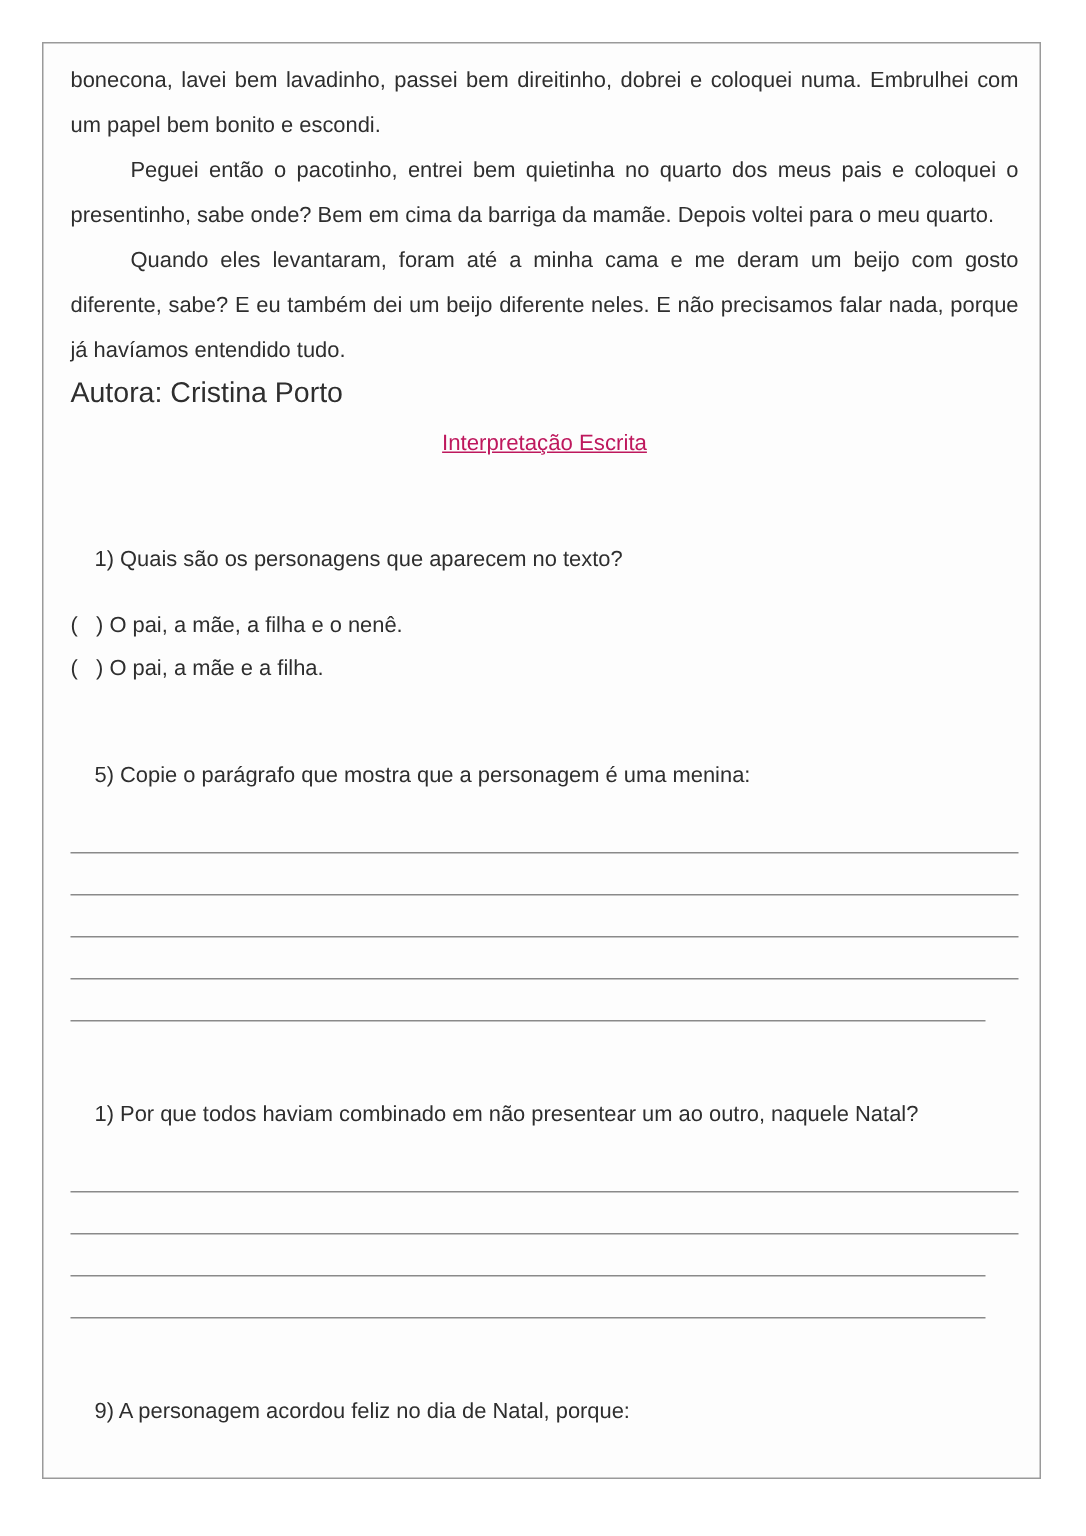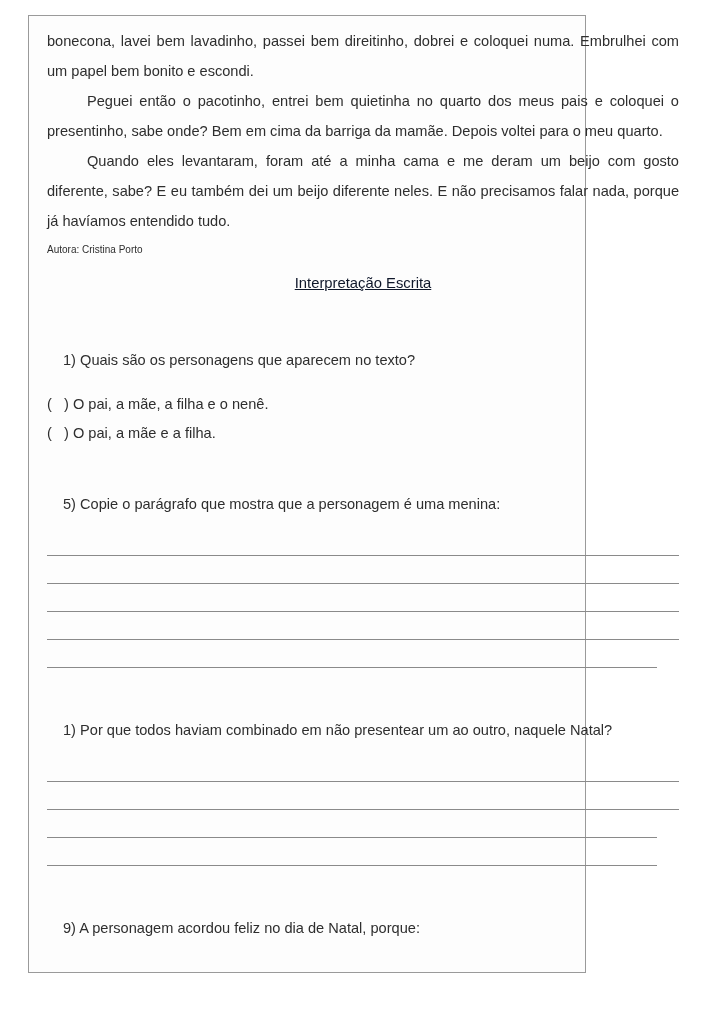--- a/index.html
+++ b/index.html
@@ -12,22 +12,22 @@
     height: 1024px;
     font-family: "Liberation Sans", sans-serif;
     color: #2b2b2b;
     position: relative;
     overflow: hidden;
   }
 
   .page-sheet {
     position: absolute;
     left: 28px;
-    top: 15px;
-    width: 558px;
+    top: 28px;
+    width: 666px;
     height: 958px;
     border: 1px solid #9a9a9a;
     background: #fdfdfd;
     box-sizing: border-box;
   }
 
   .page-inner {
     position: absolute;
     left: 18px;
     top: 10px;
@@ -42,36 +42,36 @@
     text-align: justify;
     text-justify: inter-word;
     color: #2e2e2e;
   }
   .story-para.indented {
     text-indent: 40px;
   }
 
   .author-line {
     margin: 0;
-    font-size: 10px;
+    font-size: 19px;
     line-height: 28px;
     text-align: left;
     color: #2e2e2e;
   }
 
   .section-title-wrap {
     text-align: center;
     margin-top: 6px;
     margin-bottom: 0;
   }
   .section-title {
     font-size: 14.8px;
     line-height: 26px;
     text-decoration: underline;
-    color: #0f172a;
+    color: #be185d;
     text-align: right;
   }
 
   .question-block {
     margin-top: 0;
   }
   .question-text {
     margin: 16px;
     font-size: 14.6px;
     line-height: 28px;

